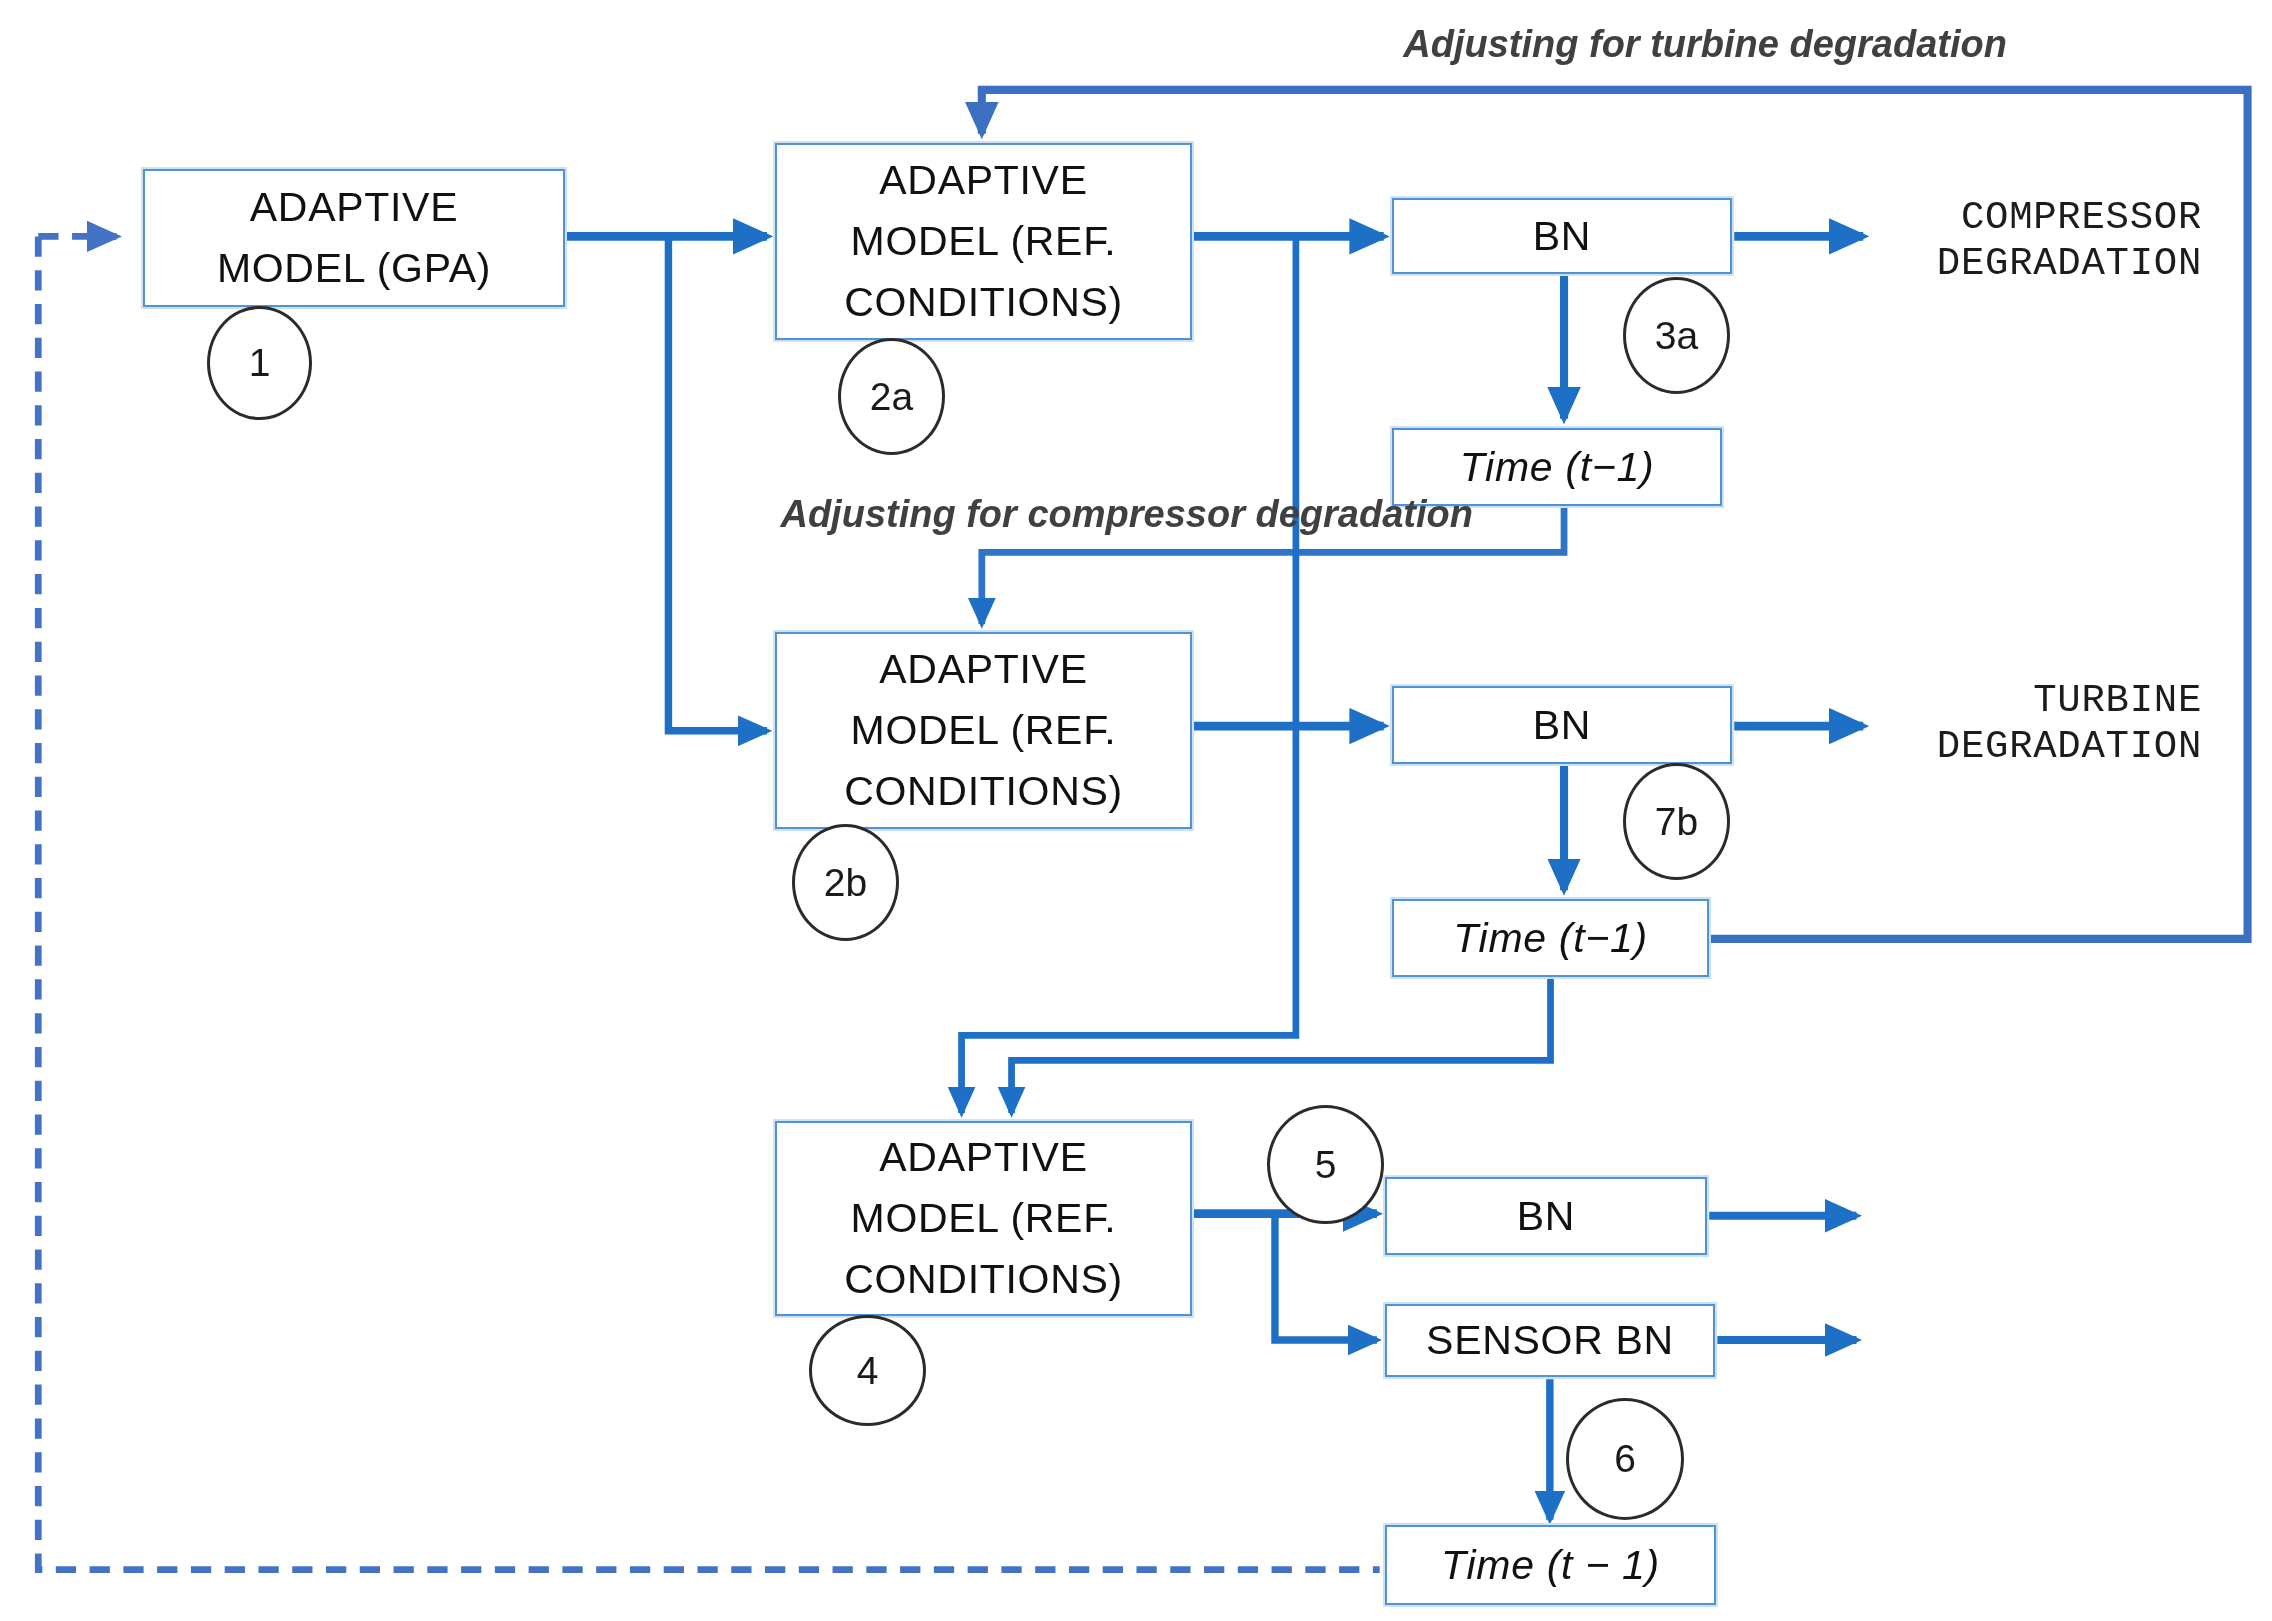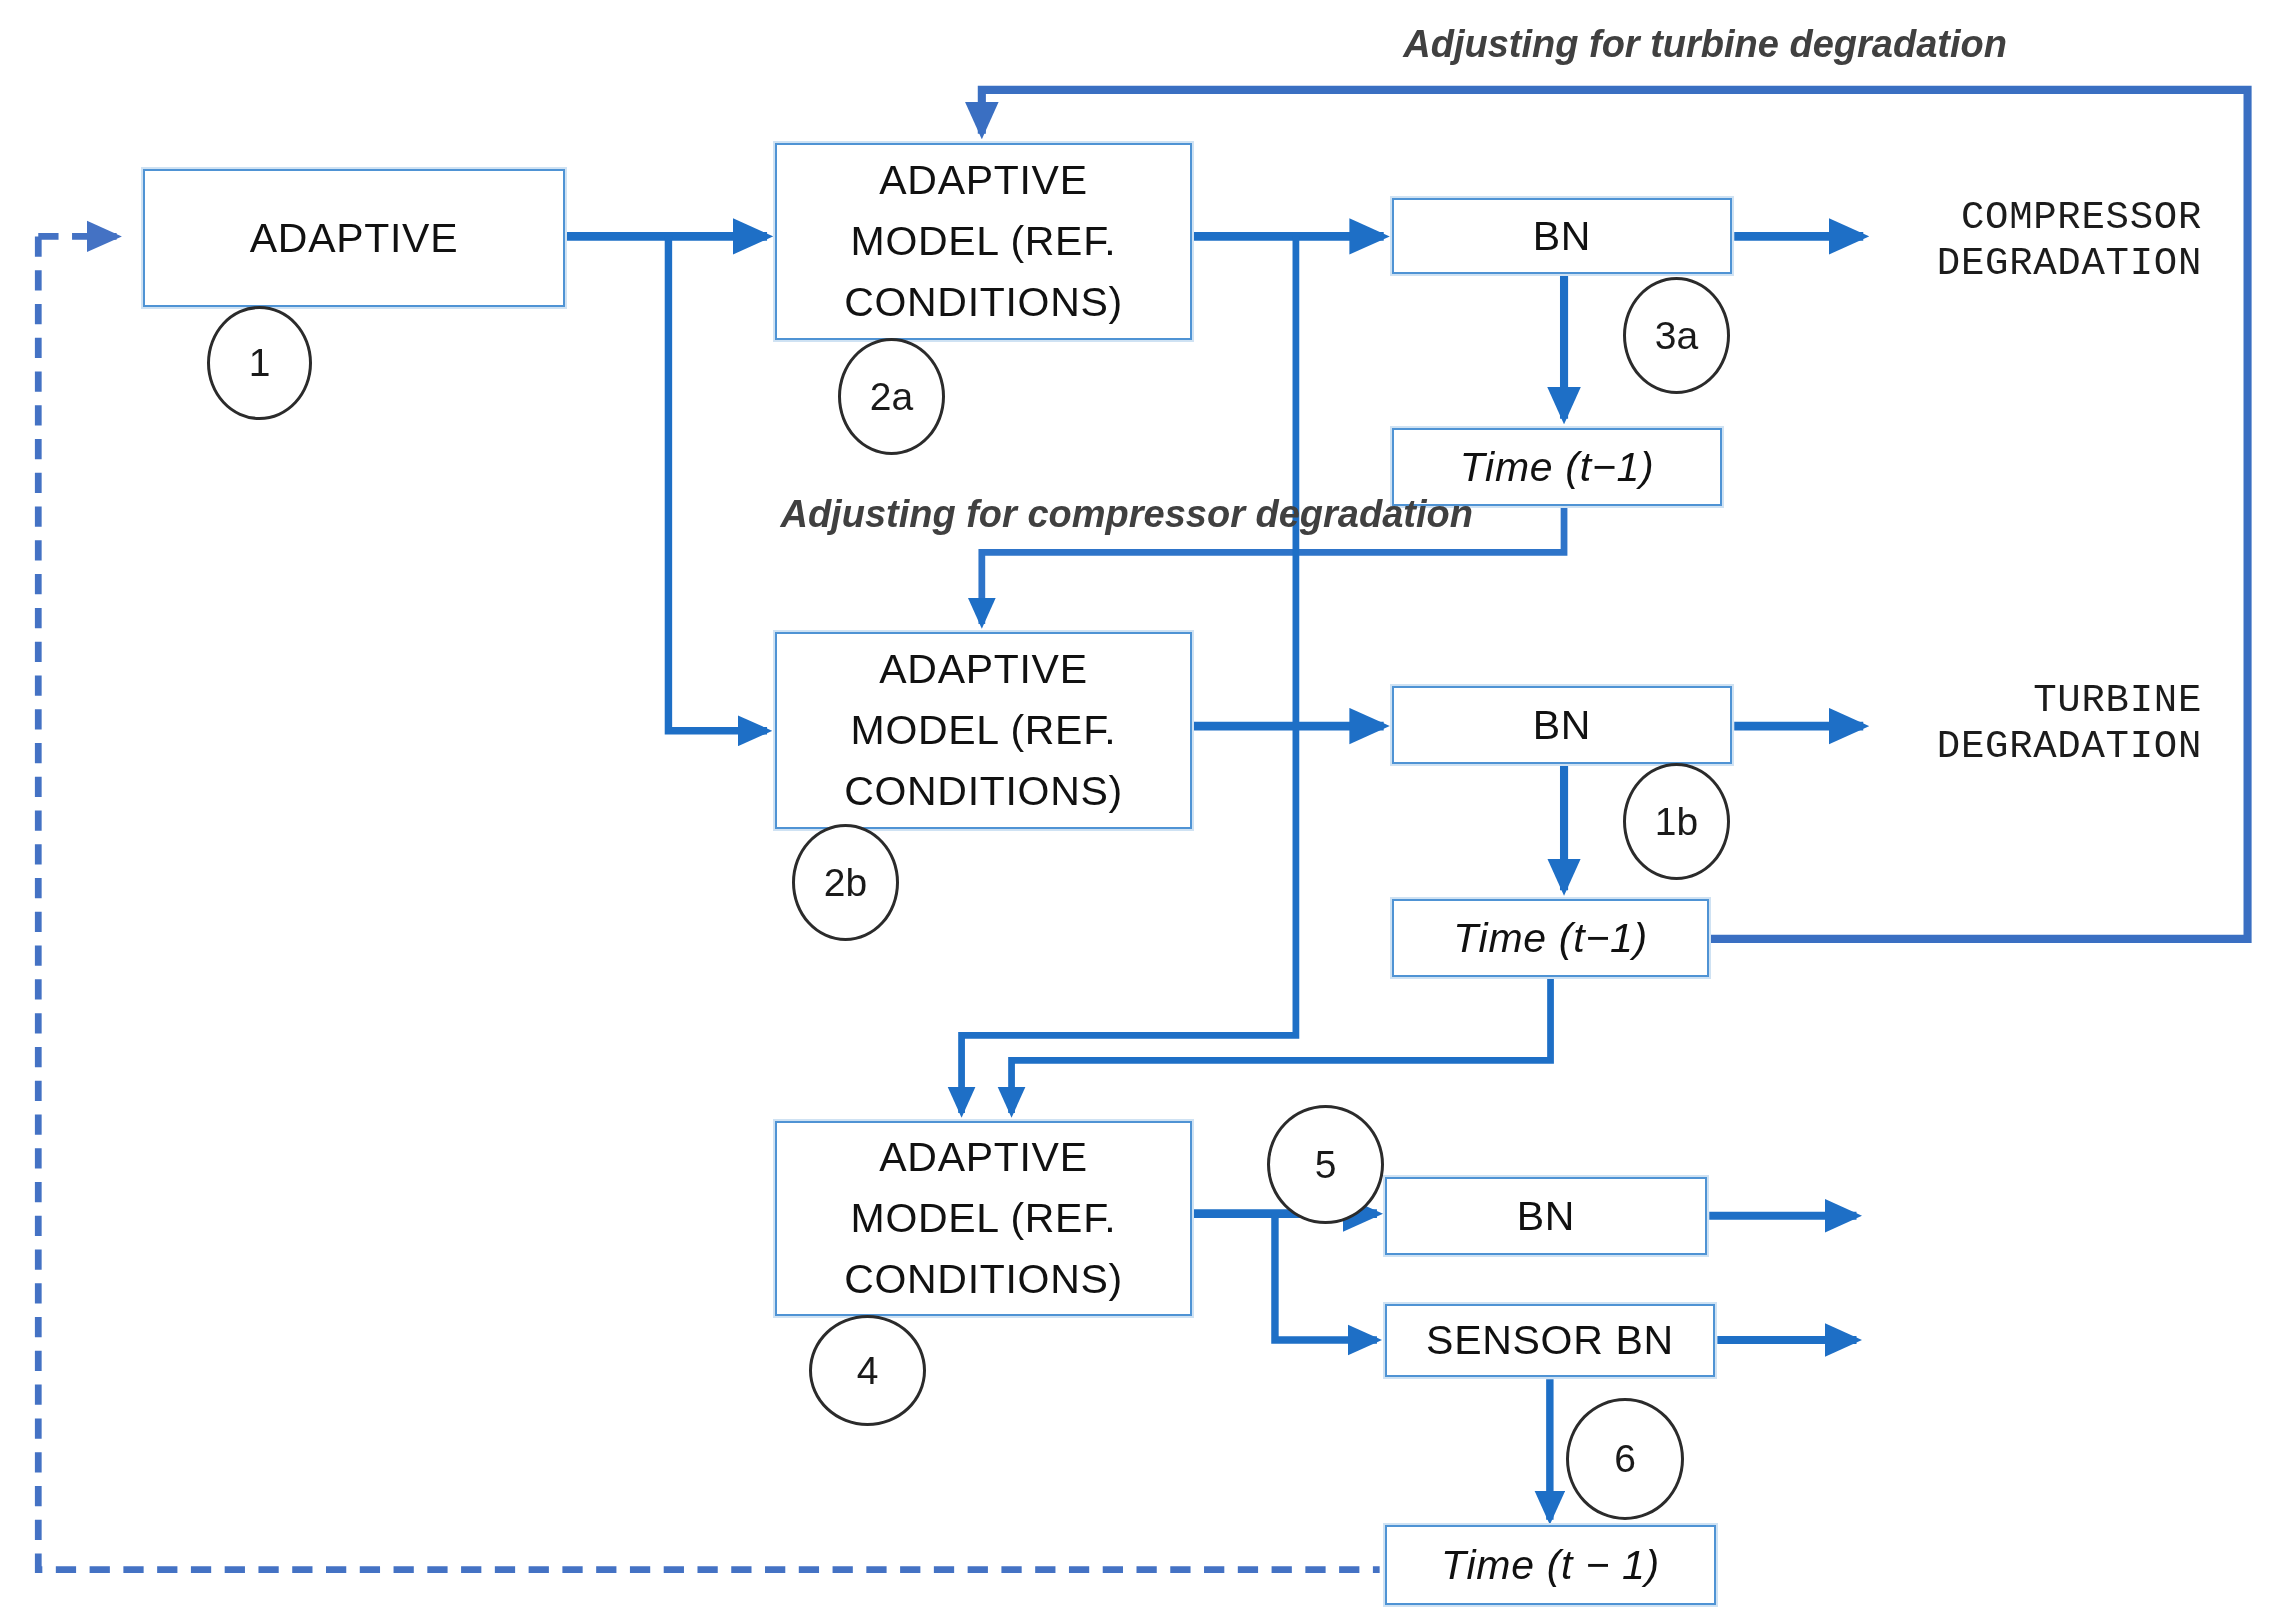--- a/index.html
+++ b/index.html
@@ -69,20 +69,21 @@
 
     <path d="M 1767 1797 L 2038 1797" fill="none" stroke="#1e6fc6" stroke-width="13" marker-end="url(#arw)"></path>
     <path d="M 1887 1797 L 1887 1984 L 2038 1984" fill="none" stroke="#1e6fc6" stroke-width="11" marker-end="url(#arw)"></path>
     <path d="M 2530 1800 L 2748 1800" fill="none" stroke="#1e6fc6" stroke-width="12" marker-end="url(#arw)"></path>
     <path d="M 2542 1984 L 2748 1984" fill="none" stroke="#1e6fc6" stroke-width="12" marker-end="url(#arw)"></path>
     <path d="M 2294 2042 L 2294 2250" fill="none" stroke="#1e6fc6" stroke-width="11" marker-end="url(#arw)"></path>
   </svg>
 
   <div class="node" style="left:143px;top:169px;width:418px;height:134px;">
     <span class="ln">ADAPTIVE</span>
+    <span class="ln">MODEL (GPA)</span>
   </div>
 
   <div class="node" style="left:775px;top:143px;width:413px;height:193px;">
     <span class="ln">ADAPTIVE</span>
     <span class="ln">MODEL (REF.</span>
     <span class="ln">CONDITIONS)</span>
   </div>
 
   <div class="node small" style="left:1392px;top:198px;width:336px;height:72px;">
     <span class="ln">BN</span>
@@ -134,21 +135,21 @@
 
   <div class="stepcircle" style="left:1623px;top:277px;width:101px;height:111px;">
     <span>3a</span>
     </div>
 
   <div class="stepcircle" style="left:792px;top:824px;width:101px;height:111px;">
     <span>2b</span>
     </div>
 
   <div class="stepcircle" style="left:1623px;top:763px;width:101px;height:111px;">
-    <span>1b</span>
+    <span>7b</span>
     </div>
 
   <div class="stepcircle" style="left:809px;top:1315px;width:111px;height:105px;">
     <span>4</span>
     </div>
 
   <div class="stepcircle" style="left:1267px;top:1105px;width:111px;height:113px;">
     <span>5</span>
     </div>
 

